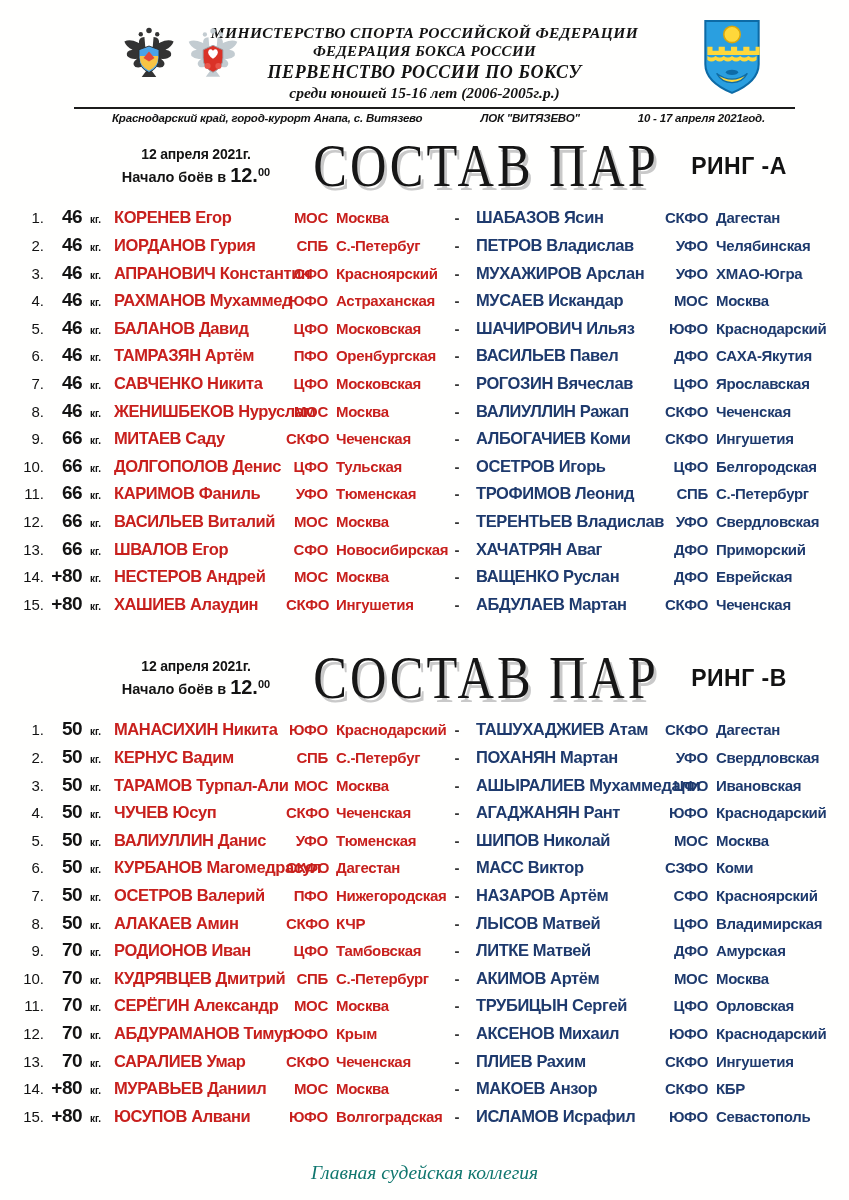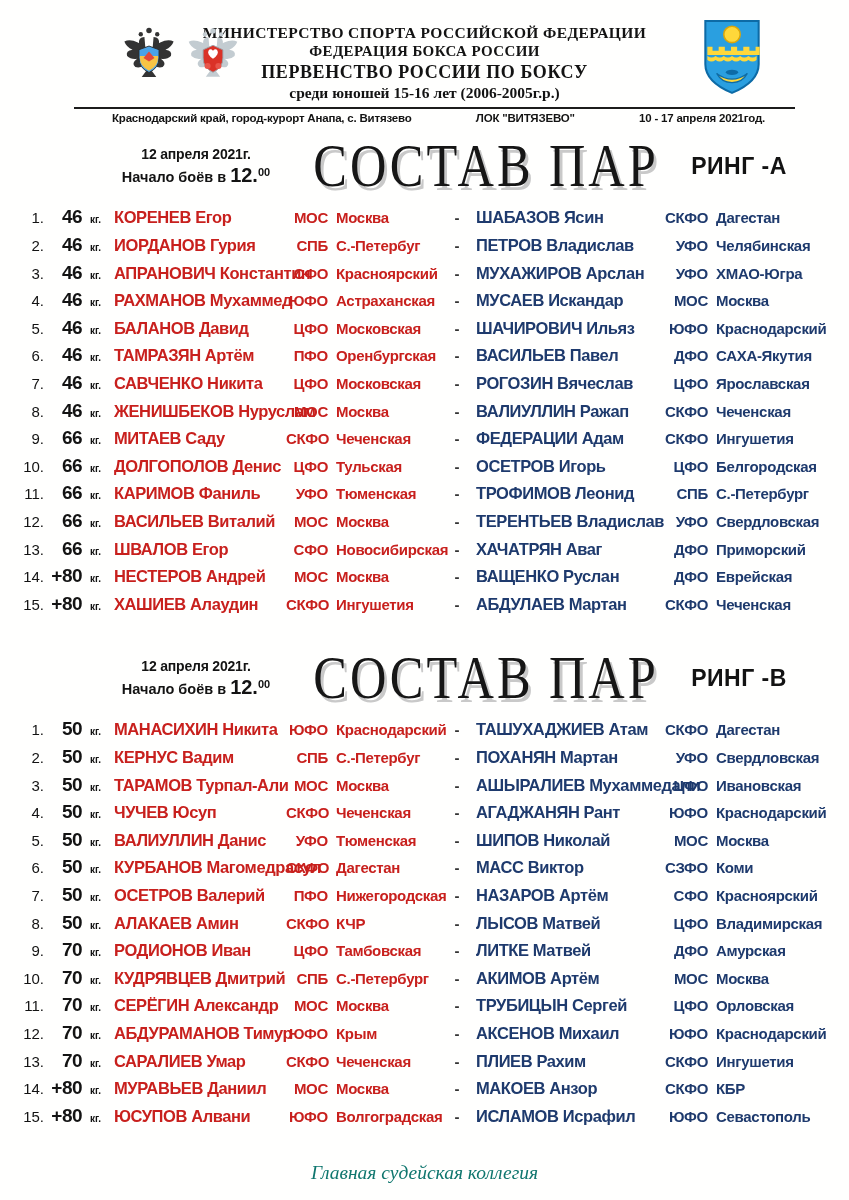--- a/index.html
+++ b/index.html
@@ -9,21 +9,21 @@
     --shadow:#c9c9c9;
   }
   *{margin:0;padding:0;box-sizing:border-box;}
   html,body{background:#ffffff;}
   .page{
     width:849px;height:1200px;margin:0 auto;background:#fffffe;
     font-family:"Liberation Sans",sans-serif;color:var(--ink);
     position:relative;overflow:hidden;
   }
   
-  header{position:relative;padding-top:24px;}
+  header{position:relative;padding-top:24px;font-style:italic;}
   .emblem{position:absolute;}
   .emblem-ministry{left:120px;top:26px;width:58px;height:62px;}
   .emblem-fbr{left:186px;top:26px;width:54px;height:62px;}
   .emblem-city{left:702px;top:18px;width:60px;height:80px;}
   .header-text{
     text-align:center;font-family:"Liberation Serif",serif;font-weight:bold;
     padding:0 120px;line-height:1.18;
   }
   .h-line1{font-size:15.5px;letter-spacing:.4px;}
   .h-line2{font-size:15px;letter-spacing:.4px;margin-top:1px;}
@@ -242,21 +242,21 @@
     <span class="rregion blue">Чеченская</span>
   </div>
 
   <div class="row">
     <span class="num">9.</span>
     <span class="weight"><b class="wnum">66</b><i class="wunit">кг.</i></span>
     <span class="rname red">МИТАЕВ Саду</span>
     <span class="rcode red">СКФО</span>
     <span class="rregion red">Чеченская</span>
     <span class="sep">-</span>
-    <span class="rname blue">ФЕДЕРАЦИИ Адам</span>
+    <span class="rname blue">АЛБОГАЧИЕВ Коми</span>
     <span class="rcode blue">СКФО</span>
     <span class="rregion blue">Ингушетия</span>
   </div>
 
   <div class="row">
     <span class="num">10.</span>
     <span class="weight"><b class="wnum">66</b><i class="wunit">кг.</i></span>
     <span class="rname red">ДОЛГОПОЛОВ Денис</span>
     <span class="rcode red">ЦФО</span>
     <span class="rregion red">Тульская</span>

